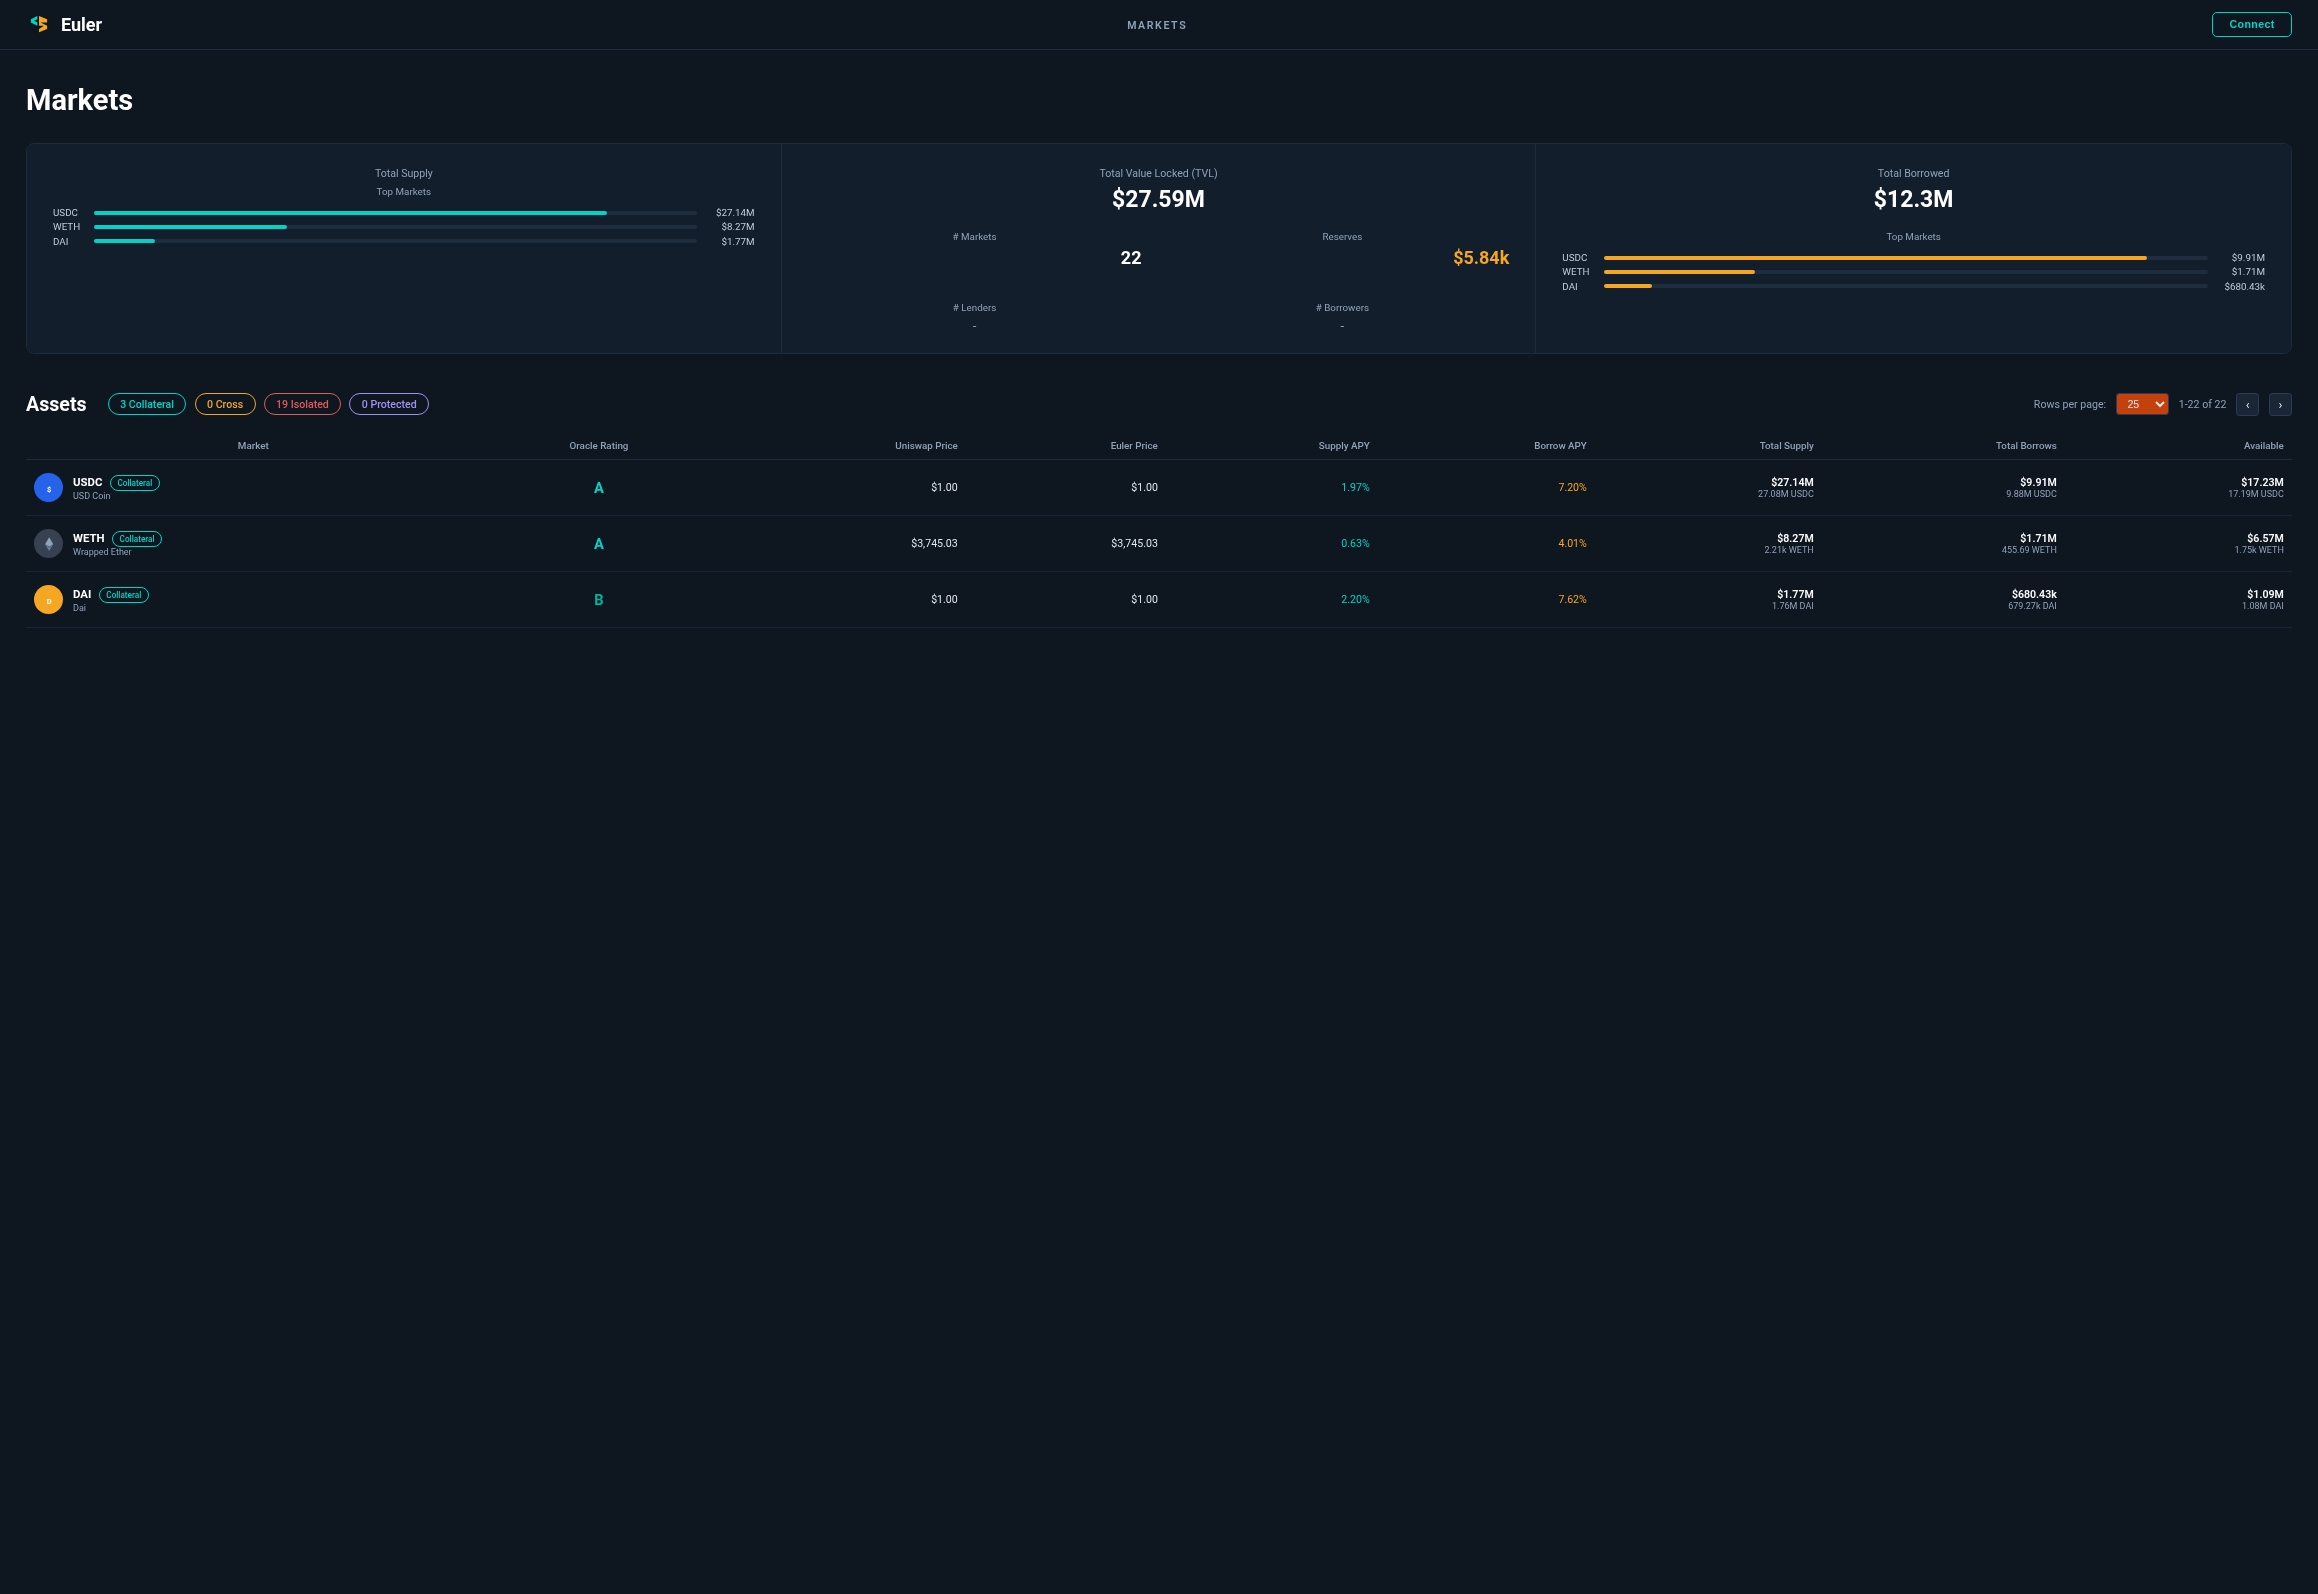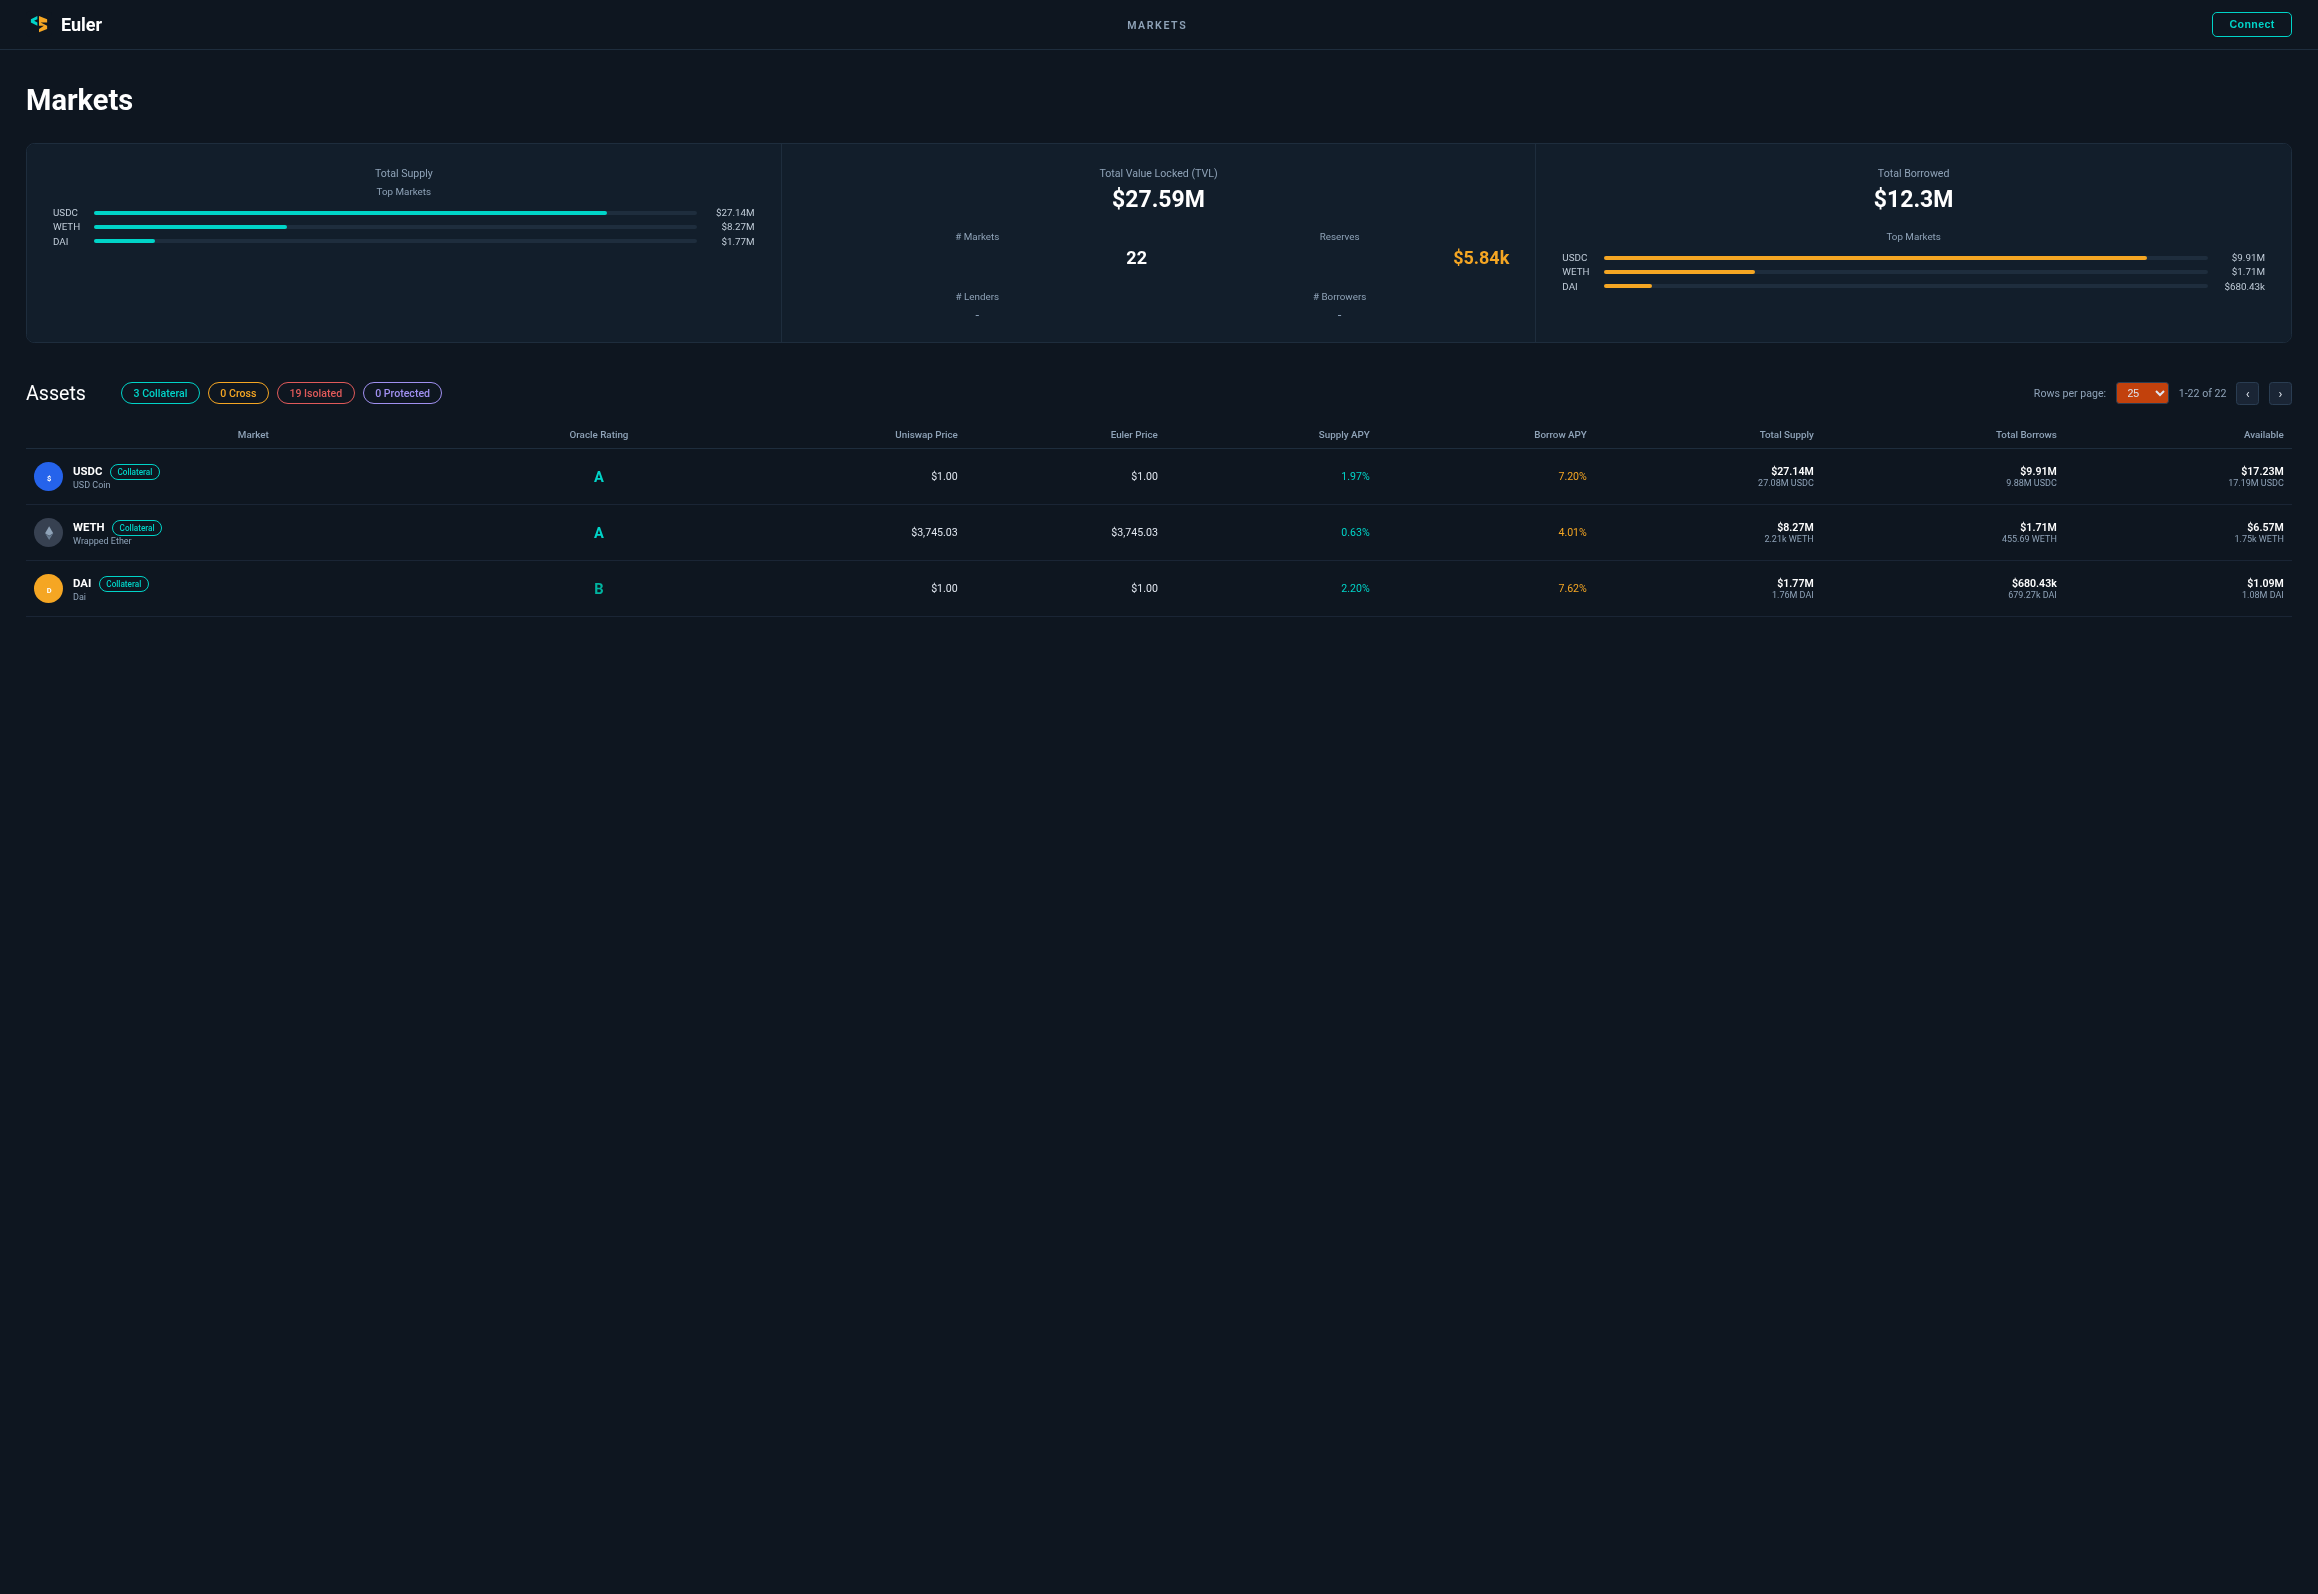--- a/index.html
+++ b/index.html
@@ -127,21 +127,21 @@
       height: 100%;
       border-radius: 2.4px;
     }
     .bar-teal { background: #00d4c8; }
     .bar-orange { background: #f5a623; }
 
     
     .tvl-grid {
       display: grid;
       grid-template-columns: 1fr 1fr;
-      gap: 23px;
+      gap: 34px;
       margin-top: 4.9px;
     }
     .tvl-item-label {
       text-align: center;
       font-size: 9.8px;
       color: #8fa3b8;
       margin-bottom: 4.9px;
     }
     .tvl-item-value {
       text-align: right;
@@ -158,23 +158,23 @@
 
     
     .assets-header {
       display: flex;
       align-items: center;
       justify-content: space-between;
       margin-bottom: 16.3px;
     }
     .assets-title {
       font-size: 19.6px;
-      font-weight: 400;
+      font-weight: 700;
       color: #fff;
-      margin-right: 27px;
+      margin-right: 13px;
     }
     .assets-title-area {
       display: flex;
       align-items: center;
       gap: 8.2px;
       flex-wrap: wrap;
     }
     .badge {
       border-radius: 16.3px;
       padding: 3.3px 11.4px;

